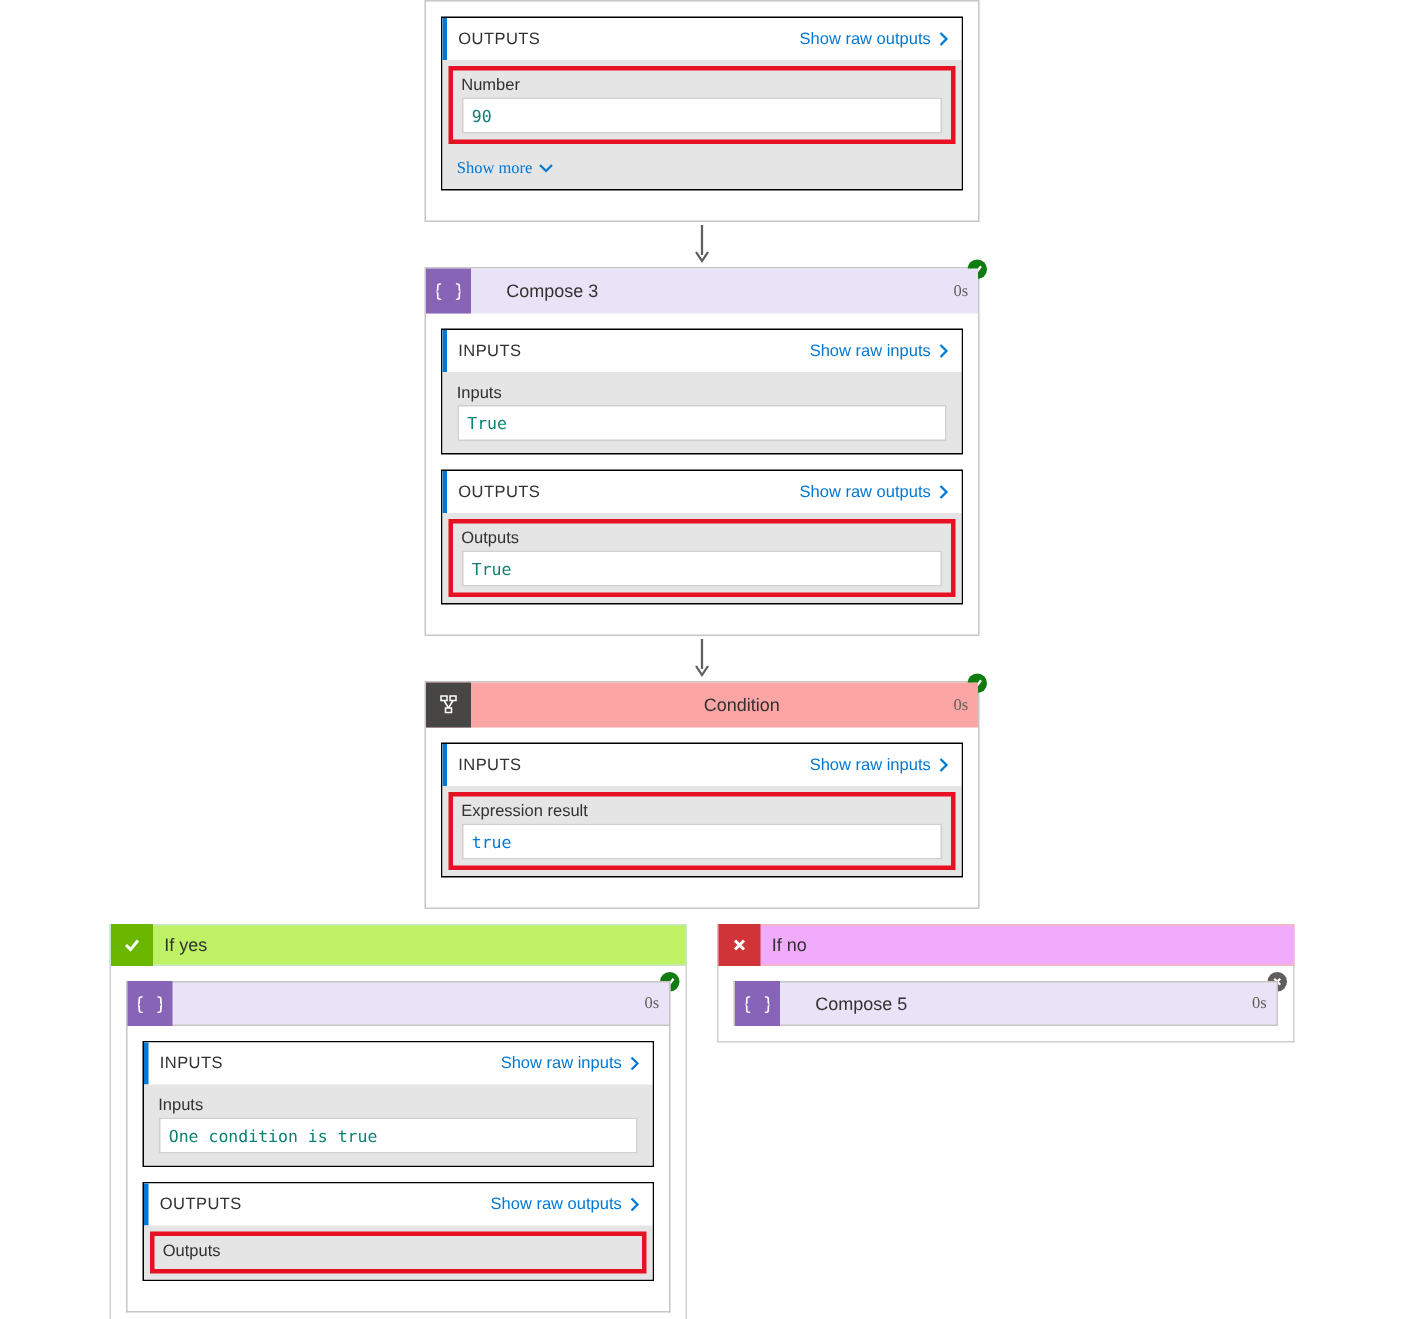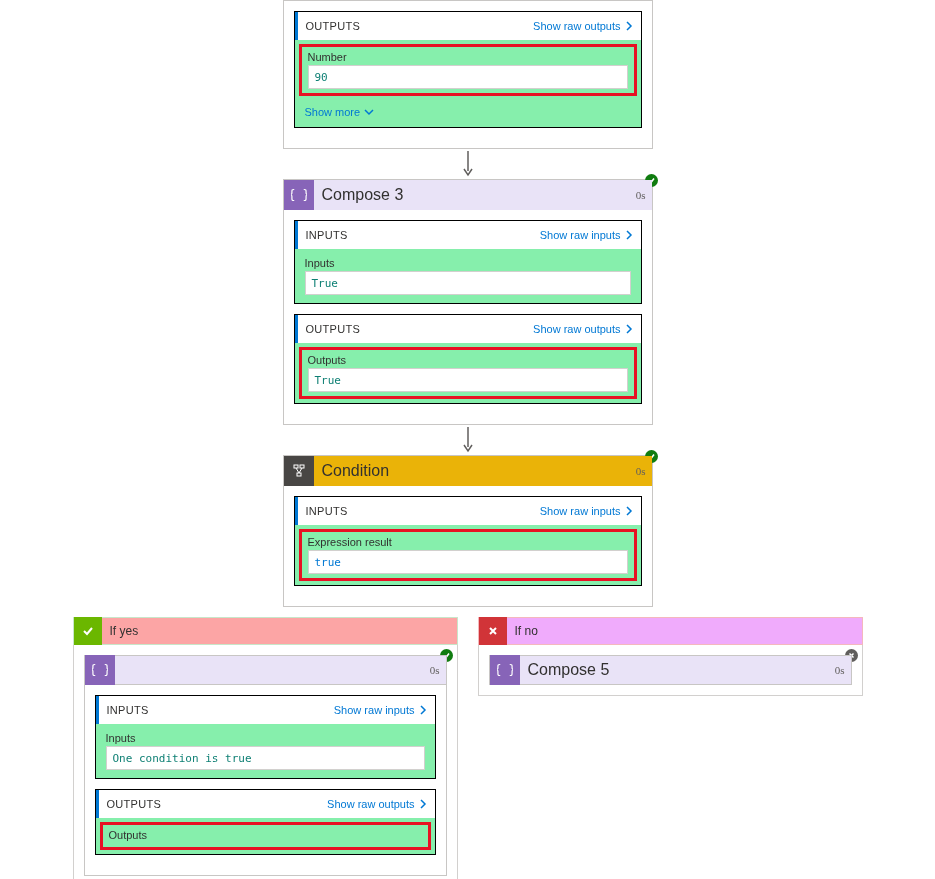--- a/index.html
+++ b/index.html
@@ -21,26 +21,26 @@
     align-items: center;
     height: 30px;
     position: relative;
   }
   .action-header .icon-box {
     width: 30px; height: 30px;
     display: flex; align-items: center; justify-content: center;
   }
   .compose-head { background: #e9e3f7; }
   .compose-icon-box { background: #8764b8; }
-  .condition-head { background: #eab308; }
+  .condition-head { background: #fca5a5; text-align: center; }
   .condition-icon-box { background: #484644; }
   .action-title {
     flex: 1;
-    padding-left: 8px;
-    font-size: 16px;
+    padding-left: 24px;
+    font-size: 12px;
     color: #323130;
   }
   .duration {
     position: absolute;
     right: 6px;
     font-size: 11px;
     color: #605e5c;
     font-family: Liberation Serif, serif;
   }
   .status-badge {
@@ -65,41 +65,42 @@
     background: #fff;
   }
   .panel-head .panel-title {
     flex: 1; font-size: 11px; color: #323130;
     letter-spacing: 0.3px;
   }
   .panel-head .panel-link {
     font-size: 11px; color: #0078d4; cursor: pointer;
     display: flex; align-items: center; gap: 4px;
   }
-  .panel-body { padding: 8px 10px; background: #86efac; }
+  .panel-body { padding: 8px 10px; background: #e5e5e5; }
   .field { margin-bottom: 6px; }
   .field:last-child { margin-bottom: 0; }
   .field-label {
     font-size: 11px; color: #323130; margin-bottom: 2px;
   }
   .field-value-box {
     border: 1px solid #d2d0ce;
     background: #fff;
     padding: 4px 6px;
   }
   .field-value {
     font-family: Consolas, monospace;
     font-size: 11px;
     color: #0d7f73;
   }
   .field-value.blue { color: #0078d4; }
   .show-more-link {
     color: #0078d4; font-size: 11px; cursor: pointer;
     display: inline-flex; align-items: center; gap: 4px;
     padding-top: 4px;
+    font-family: Liberation Serif, serif;
   }
   .red-hl {
     border: 3px solid #e81123;
     padding: 4px 6px;
     margin: -4px -6px 6px -6px;
   }
   .red-hl:last-child { margin-bottom: -4px; }
   .arrow-down {
     width: 100%; height: 30px;
     display: flex; align-items: center; justify-content: center;
@@ -110,21 +111,21 @@
     margin: 10px auto 0 auto;
   }
   .branch { flex: 1; }
   .branch-head {
     display: flex; align-items: center;
     height: 28px;
     padding-left: 0;
     background: #f3f2f1;
     border: 1px solid #d2d0ce;
   }
-  .branch-head.yes { background: #fca5a5; border-color: #c8e6c9; text-align: center; }
+  .branch-head.yes { background: #bef264; border-color: #c8e6c9; text-align: center; }
   .branch-head.no  { background: #f0abfc; border-color: #f4b8bd; }
   .branch-head .b-icon-box {
     width: 28px; height: 28px;
     display: flex; align-items: center; justify-content: center;
   }
   .b-icon-box.yes { background: #6bb700; }
   .b-icon-box.no  { background: #d13438; }
   .branch-head .b-label {
     font-size: 12px; padding-left: 8px; color: #323130;
   }

